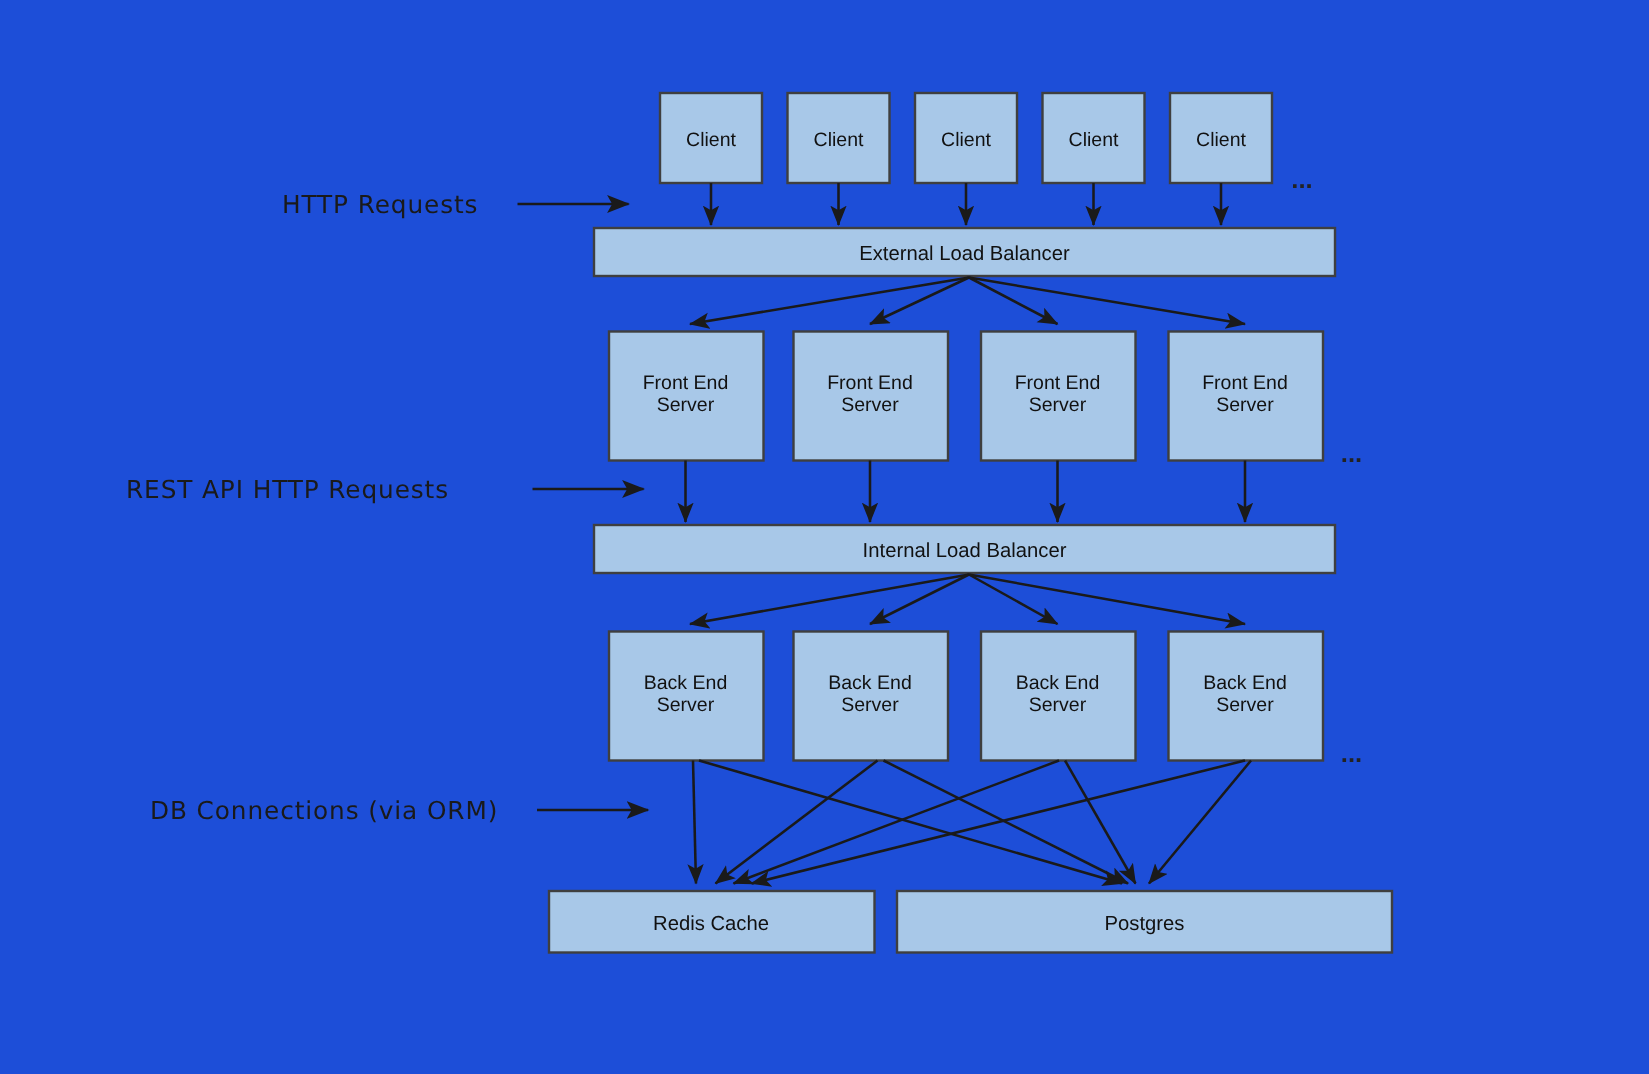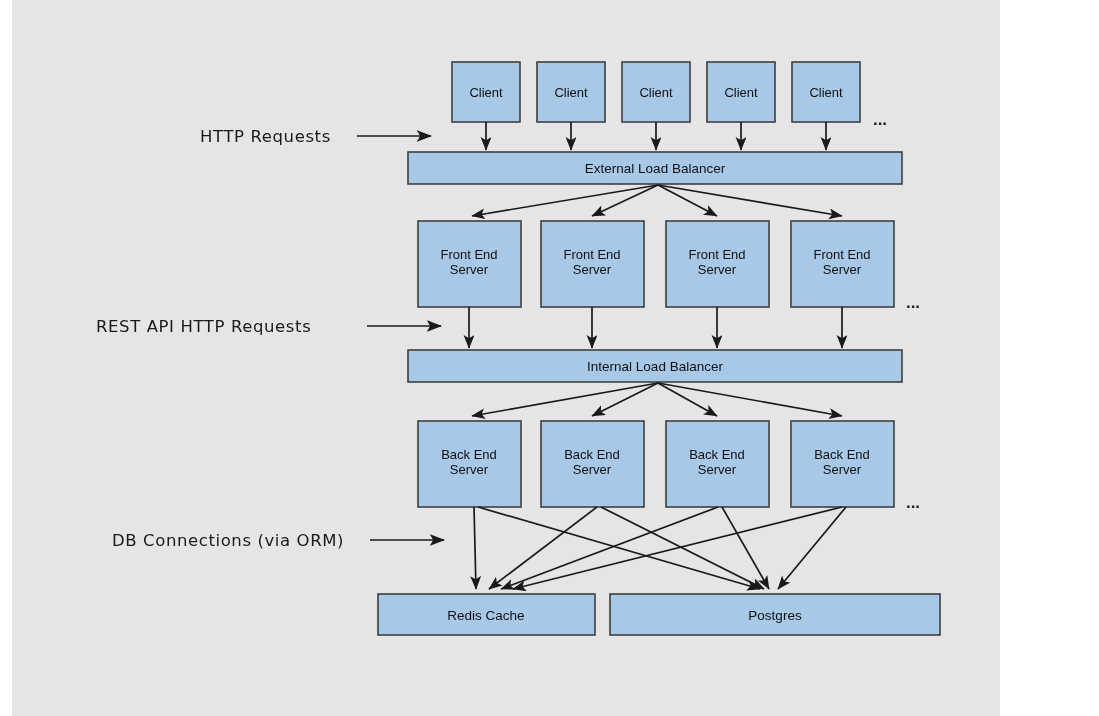--- a/index.html
+++ b/index.html
@@ -1,17 +1,17 @@
 <!DOCTYPE html>
 <html><head>
 <meta charset="utf-8">
 <style>
   html,body{margin:0;padding:0;background:#ffffff;}
   body{width:1099px;height:716px;overflow:hidden;font-family:"Liberation Sans",sans-serif;}
-  #canvas{position:relative;width:988px;height:716px;background:#e5e5e5;margin-left:12px;}
+  #canvas{position:relative;width:1099px;height:716px;background:#1d4ed8;}
   svg.layer{position:absolute;top:0;left:0;width:1099px;height:716px;}
   .box-label{font-family:"Liberation Sans",sans-serif;font-size:13px;fill:#111111;text-anchor:middle;}
   .bar-label{font-family:"Liberation Sans",sans-serif;font-size:13.5px;fill:#111111;text-anchor:middle;}
   .hand-label{font-family:"DejaVu Sans",sans-serif;font-size:16.5px;fill:#1a1a1a;text-anchor:start;letter-spacing:.6px;}
   .ellipsis{font-family:"Liberation Sans",sans-serif;font-size:17px;font-weight:bold;fill:#222;text-anchor:middle;}
 </style>
 </head>
 <body>
 
 <div id="canvas">

